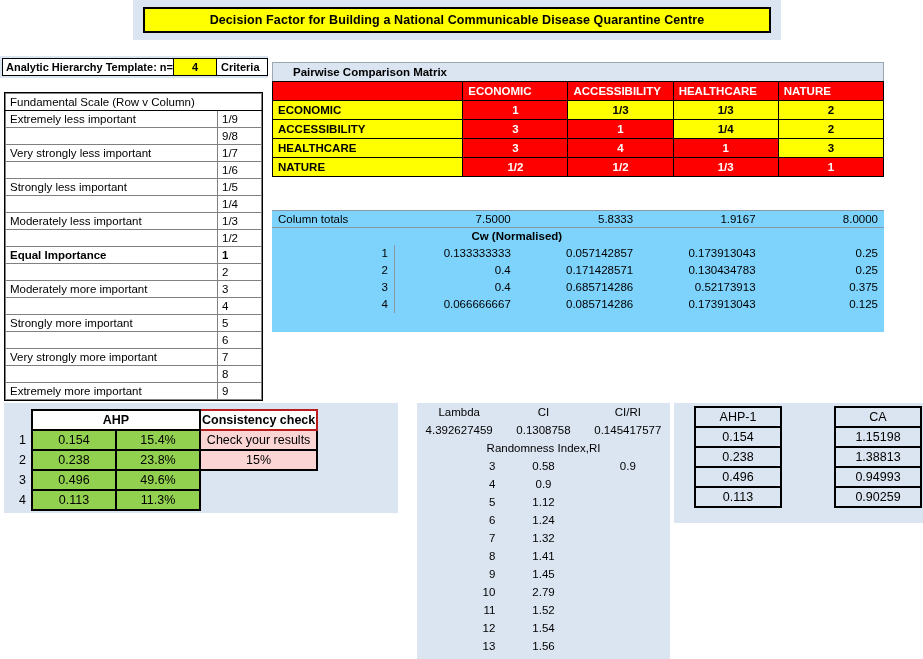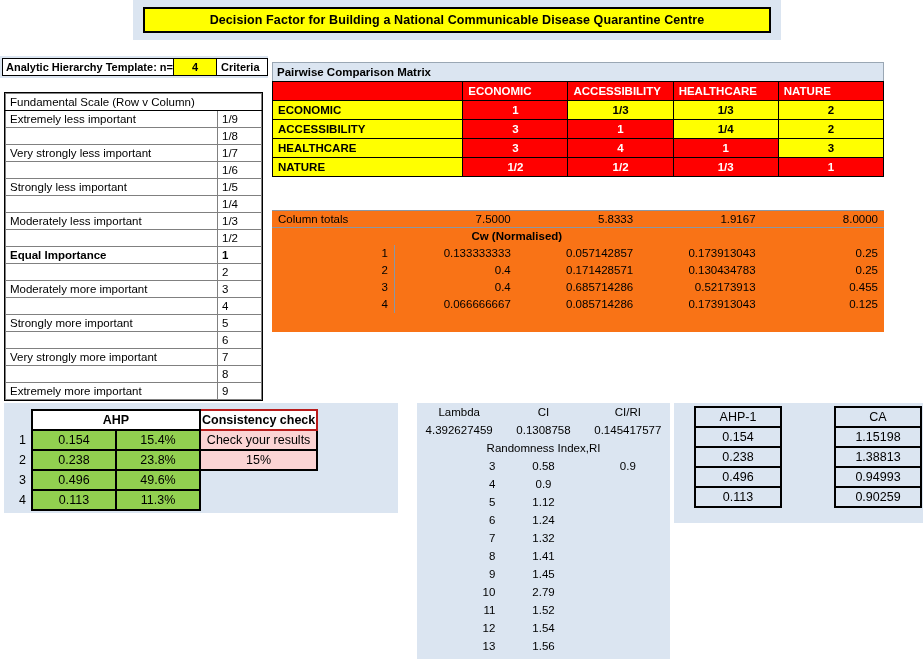--- a/index.html
+++ b/index.html
@@ -59,40 +59,40 @@
     padding: 0 4px; color:#000; line-height: 15px;
   }
   table.scale tr.hdr td { font-weight: normal; border-bottom: 1px solid #000; }
   table.scale td.val { width: 44px; border-left: 1px solid #000; margin-left: 17px; }
   table.scale tr.eq td { font-weight: bold; }
 
   
   #pcm-wrap { position: absolute; left: 272px; top: 62px; width: 612px; }
   #pcm-title {
     background:#dbe5f1; border:1px solid #9aa7b4; border-bottom:none;
-    height:19px; display:flex; align-items:center; padding-left:4px;
+    height:19px; display:flex; align-items:center; padding-left:20px;
     font-size:11.5px; font-weight:bold; color:#000;
   }
   table.pcm { border-collapse: collapse; width: 612px; table-layout: fixed; }
   table.pcm td {
     border: 1px solid #000; height: 19px; font-size: 11.5px;
     font-weight: bold; padding: 0 5px; line-height: 17px;
   }
   table.pcm td.corner { background:#ff0000; }
   table.pcm td.colhdr { background:#ff0000; color:#ffffff; text-align:left; }
   table.pcm td.rowhdr { background:#ffff00; color:#000000; text-align:left; }
   table.pcm td.cell-r { background:#ff0000; color:#ffffff; text-align:center; }
   table.pcm td.cell-y { background:#ffff00; color:#000000; text-align:center; }
   .pcm-c0 { width: 190px; }
   .pcm-cx { width: 105px; }
 
   
   #totals-panel {
     position: absolute; left: 272px; top: 210px; width: 612px; height: 122px;
-    background:#f97316;
+    background:#7dd3fc;
   }
   table.tot { border-collapse: collapse; width: 612px; table-layout: fixed; }
   table.tot td { font-size: 11.5px; height: 17px; color:#000; padding: 0 6px; line-height:16px; }
   tr.totrow td { border-top:1px solid #8a97a4; border-bottom:1px solid #8a97a4; }
   td.tot-label { text-align:left; }
   td.num { text-align:right; }
   td.cw-title { text-align:center; font-weight:bold; }
   td.idx { text-align:right; border-right:1px solid #8a97a4; padding-right:4px; }
 
   
@@ -163,21 +163,21 @@
       <tbody id="scale-body">
           <tr class="hdr">
             <td colspan="2">Fundamental Scale (Row v Column)</td>
           </tr>
           <tr>
             <td>Extremely less important</td>
             <td class="val">1/9</td>
           </tr>
           <tr>
             <td></td>
-            <td class="val">1/8</td>
+            <td class="val">9/8</td>
           </tr>
           <tr>
             <td>Very strongly less important</td>
             <td class="val">1/7</td>
           </tr>
           <tr>
             <td></td>
             <td class="val">1/6</td>
           </tr>
           <tr>
@@ -307,21 +307,21 @@
             <td class="num">0.4</td>
             <td class="num">0.171428571</td>
             <td class="num">0.130434783</td>
             <td class="num">0.25</td>
           </tr>
           <tr>
             <td class="idx">3</td>
             <td class="num">0.4</td>
             <td class="num">0.685714286</td>
             <td class="num">0.52173913</td>
-            <td class="num">0.455</td>
+            <td class="num">0.375</td>
           </tr>
           <tr>
             <td class="idx">4</td>
             <td class="num">0.066666667</td>
             <td class="num">0.085714286</td>
             <td class="num">0.173913043</td>
             <td class="num">0.125</td>
           </tr>
         </tbody>
     </table>

